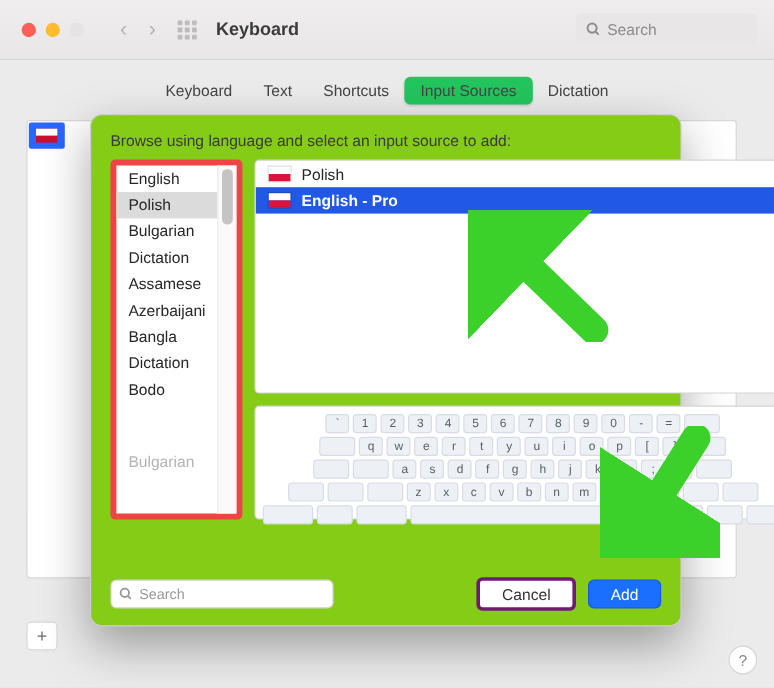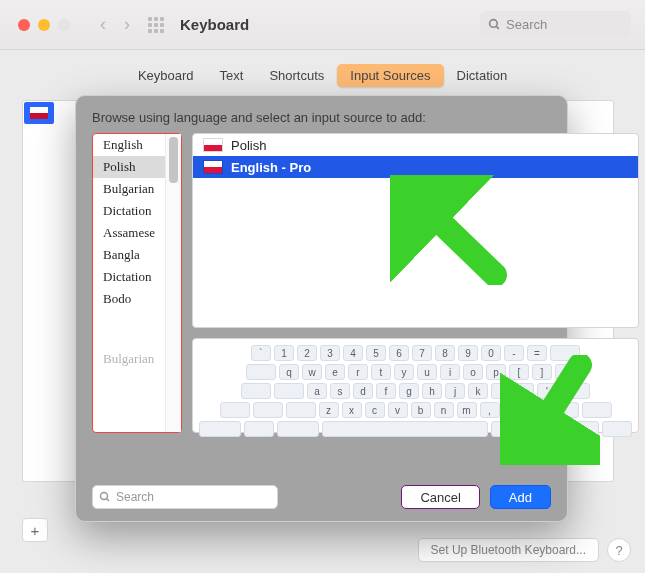--- a/index.html
+++ b/index.html
@@ -80,21 +80,21 @@
     padding-top:14px;
     gap:0;
   }
   .seg-tab {
     padding:4px 13px;
     font-size:13px;
     color:#454545;
     border-radius:5px;
   }
   .seg-tab.active {
-    background:#fdba74;
+    background:#22c55e;
     box-shadow:0 1px 2px rgba(0,0,0,.15);
   }
   
   .bg-panel {
     position:absolute;
     left:22px; top:50px;
     width:590px; height:380px;
     background:#fff;
     border:1px solid #d9d7d8;
     border-radius:3px;
@@ -136,42 +136,41 @@
     width:22px;height:22px;
     background:#fff;border:1px solid #d6d4d5;border-radius:50%;
     display:flex;align-items:center;justify-content:center;
     color:#888;font-size:13px;
   }
   
   .sheet {
     position:absolute;
     left:75px; top:45px;
     width:493px; height:427px;
-    background:#a3a3a3;
+    background:#84cc16;
     border-radius:10px;
     box-shadow:0 15px 40px rgba(0,0,0,.35);
     border:1px solid #cfcdce;
     padding:14px 16px 14px 16px;
     box-sizing:border-box;
   }
   .sheet-title{
     font-size:13px;color:#3b3b3b;margin-bottom:8px;
   }
   .cols {
     display:flex;
     gap:10px;
     height:300px;
   }
   .lang-col {
     width:172px;
     background:#fff;
-    border:1px solid #ef4444;
+    border:5px solid #ef4444;
     border-radius:4px;
     display:flex;
-    font-family:Liberation Serif, serif;
   }
   .lang-list{
     flex:1;
     overflow:hidden;
   }
   .lang-item{
     padding:4px 10px;
     font-size:13px;
     color:#272727;
     height:14px;
@@ -236,21 +235,21 @@
     background:#fff;border:1px solid #d6d4d5;border-radius:5px;
     display:flex;align-items:center;padding:0 6px;color:#9a9899;font-size:12px;
   }
   .search-box svg{margin-right:5px;}
   .spacer{flex:1;}
   .btn{
     height:22px;padding:0 18px;border-radius:5px;font-size:13px;
     display:flex;align-items:center;justify-content:center;
     cursor:default;
   }
-  .btn.cancel{background:#fff;border:1px solid #701a75;color:#333;}
+  .btn.cancel{background:#fff;border:3px solid #701a75;color:#333;}
   .btn.add{background:#1b6fff;color:#fff;border:1px solid #0f5af0;}
   
   .arrow{
     position:absolute;pointer-events:none;
   }
 </style>
 </head>
 <body>
 
 <div class="titlebar">
@@ -295,33 +294,33 @@
 
   <div class="bg-panel"></div>
   <div class="uk-row">
     <svg width="18" height="12">
         <rect width="18" height="12" fill="#c8102e"></rect>
         <rect width="18" height="6" fill="#fff"></rect>
       </svg>
   </div>
   <div class="add-square">+</div>
 
-  <div class="setup-btn">Set Up Bluetooth Keyboard...</div>
   <div class="help-circle">?</div>
 
   <div class="sheet">
     <div class="sheet-title">Browse using language and select an input source to add:</div>
     <div class="cols">
       <div class="lang-col">
         <div class="lang-list" id="lang-list">
             <div class="lang-item">English</div>
             <div class="lang-item selected">Polish</div>
             <div class="lang-item">Bulgarian</div>
             <div class="lang-item">Dictation</div>
             <div class="lang-item">Assamese</div>
+            <div class="lang-item">Azerbaijani</div>
             <div class="lang-item">Bangla</div>
             <div class="lang-item">Dictation</div>
             <div class="lang-item">Bodo</div>
             <div class="lang-item faded">Bulgarian</div>
           </div>
         <div class="lang-scroll">
             <div class="knob"></div>
           </div>
       </div>
       <div class="right-col">

